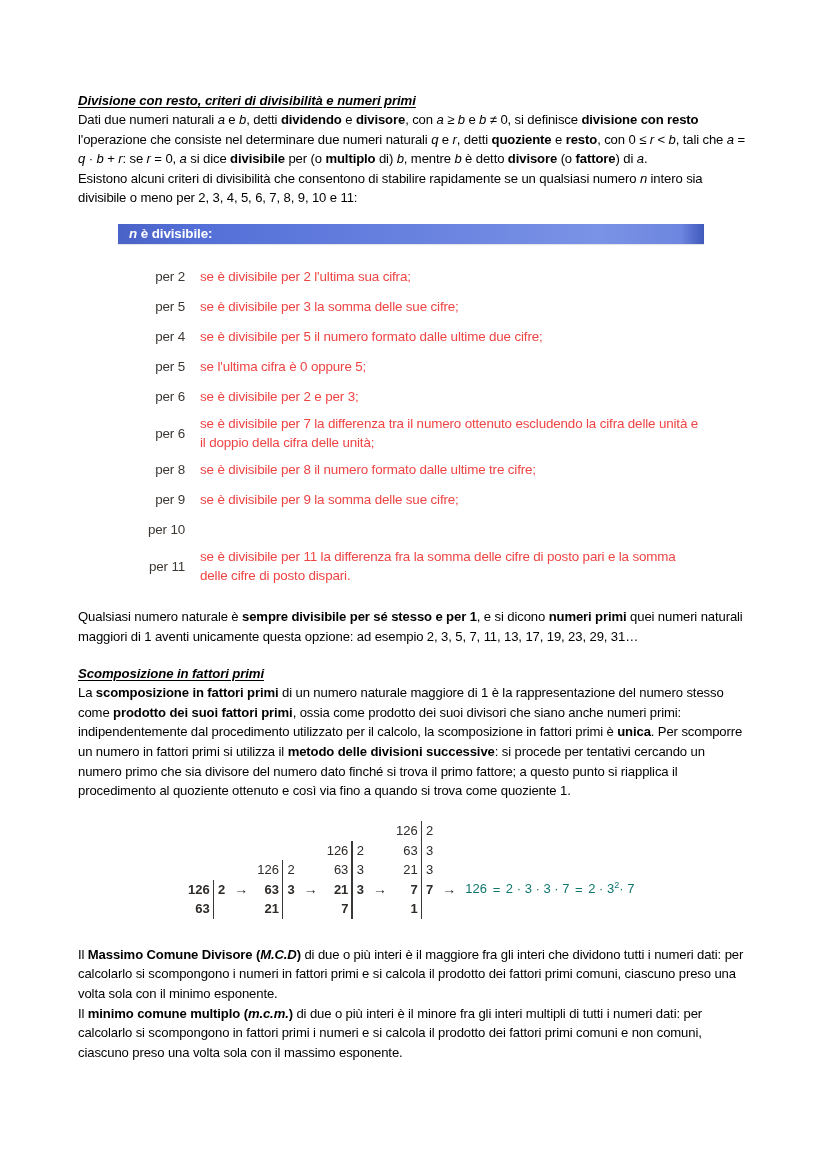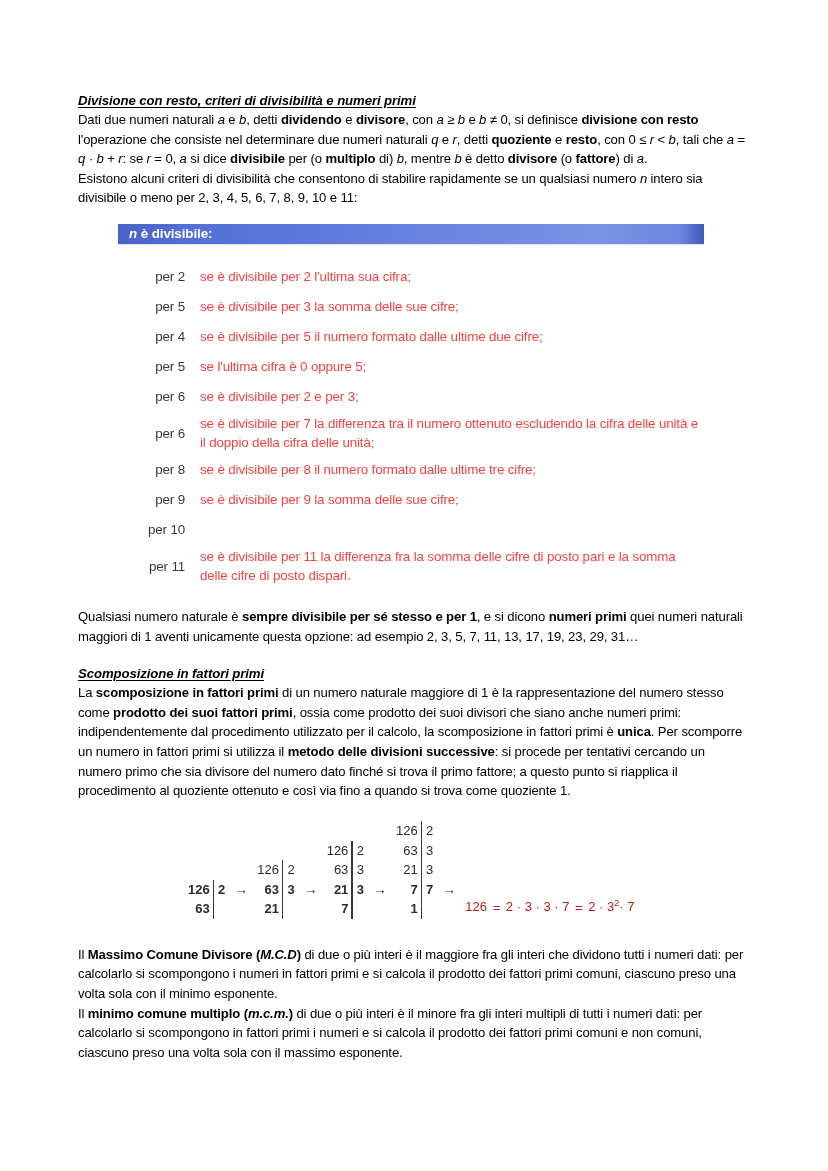--- a/index.html
+++ b/index.html
@@ -155,25 +155,25 @@
     color: #2e2b29;
     padding: 0 9px;
     line-height: 19.5px;
     align-self: flex-end;
     position: relative;
     bottom: 19px;
   }
   .fresult {
     font-family: "Liberation Sans", sans-serif;
     font-size: 13px;
-    color: #b91c1c;
-    line-height: 14px;
+    color: #0f766e;
+    line-height: 21px;
     align-self: flex-end;
     position: relative;
-    bottom: 4px;
+    bottom: 19px;
     white-space: nowrap;
   }
   .fresult sup {
     font-size: 9px;
     vertical-align: super;
   }
   .dot { padding: 0 2px; }
 </style>
 </head>
 <body>

